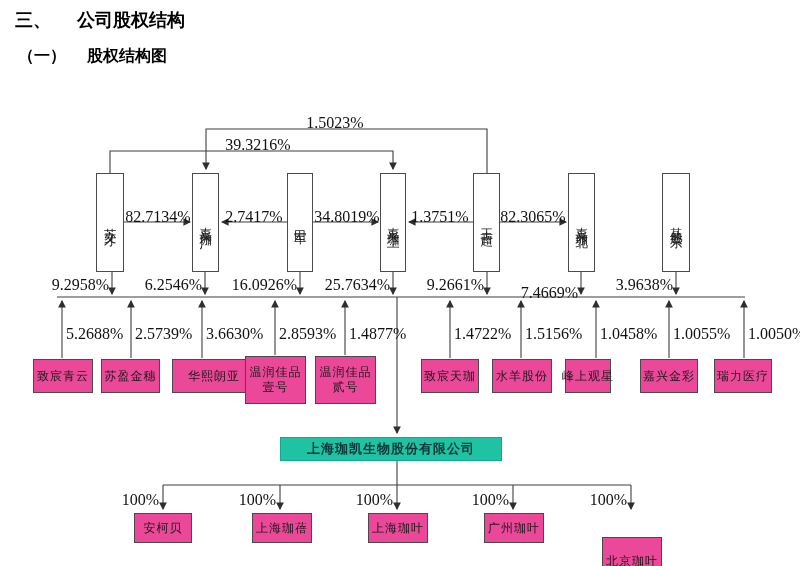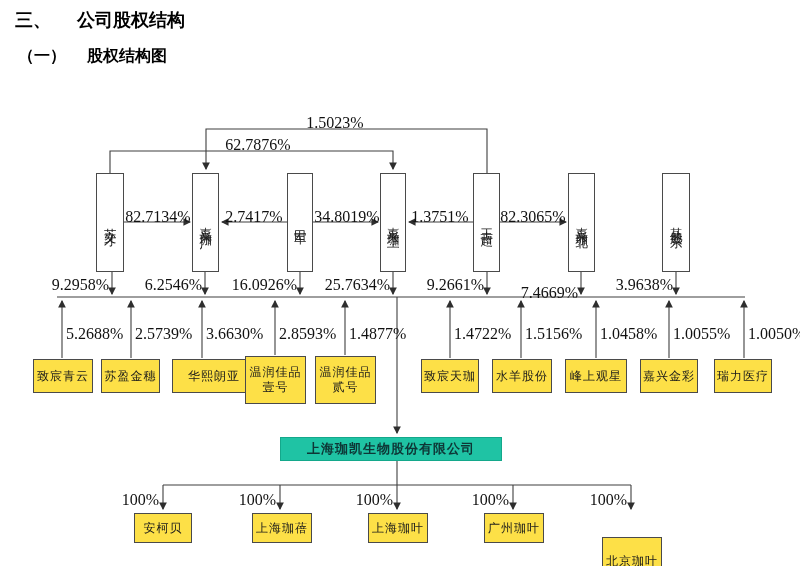--- a/index.html
+++ b/index.html
@@ -8,21 +8,21 @@
   #wires{position:absolute;left:0;top:0;width:800px;height:566px;}
   .heading{position:absolute;left:15px;top:8px;font-family:"Liberation Sans","DejaVu Sans",sans-serif;
            font-weight:bold;font-size:18px;color:#000;white-space:nowrap;}
   .heading .num{display:inline-block;margin-right:26px;}
   .subheading{position:absolute;left:18px;top:46px;font-family:"Liberation Sans","DejaVu Sans",sans-serif;
            font-weight:bold;font-size:16px;color:#000;white-space:nowrap;}
   .subheading .num{display:inline-block;margin-right:21px;}
   .vbox{position:absolute;top:173px;height:99px;border:1.4px solid #4a4a4a;background:#fff;
         display:flex;align-items:center;justify-content:center;box-sizing:border-box;}
   .vbox span{writing-mode:vertical-rl;text-orientation:upright;font-size:12.5px;letter-spacing:3px;line-height:1;}
-  .hbox{position:absolute;border:1.4px solid #4a4a4a;background:#fde047;box-sizing:border-box;
+  .hbox{position:absolute;border:1.4px solid #4a4a4a;background:#ec4899;box-sizing:border-box;
         display:flex;flex-direction:column;align-items:center;justify-content:center;
         font-size:12px;line-height:1.25;letter-spacing:1px;white-space:nowrap;}
   .pct{position:absolute;font-size:16px;white-space:nowrap;color:#111;}
   .pct.c{transform:translateX(-50%);}
   .pct.r{transform:translateX(-100%);}
   .company{position:absolute;left:280px;top:437px;width:222px;height:24px;
            background:#1FC3A4;border:1px solid #14A88B;box-sizing:border-box;
            display:flex;align-items:center;justify-content:center;
            font-weight:bold;font-size:13px;letter-spacing:1px;color:#0E3636;}
 </style>
@@ -82,21 +82,21 @@
       <path d="M163,485 H631"></path>
       <path d="M163,485 V509" marker-end="url(#arr)"></path>
       <path d="M280,485 V509" marker-end="url(#arr)"></path>
       <path d="M397,485 V509" marker-end="url(#arr)"></path>
       <path d="M513,485 V509" marker-end="url(#arr)"></path>
       <path d="M631,485 V509" marker-end="url(#arr)"></path>
     </g>
   </svg>
 
   <div class="pct c" style="left:335px;top:114px;">1.5023%</div>
-  <div class="pct c" style="left:258px;top:136px;">62.7876%</div>
+  <div class="pct c" style="left:258px;top:136px;">39.3216%</div>
 
   <div class="vbox" style="left:96px;width:28px;">
       <span>苏文才</span>
     </div>
   <div class="vbox" style="left:192px;width:27px;">
       <span>嘉兴珈广</span>
     </div>
   <div class="vbox" style="left:287px;width:26px;">
       <span>田军</span>
     </div>
@@ -154,21 +154,21 @@
   <div class="hbox" style="left:315px;top:356px;width:61px;height:48px;">
       <span>温润佳品</span>
       <span>贰号</span>
     </div>
   <div class="hbox" style="left:421px;top:359px;width:58px;height:34px;">
       <span>致宸天珈</span>
     </div>
   <div class="hbox" style="left:492px;top:359px;width:60px;height:34px;">
       <span>水羊股份</span>
     </div>
-  <div class="hbox" style="left:565px;top:359px;width:62px;height:34px;">
+  <div class="hbox" style="left:565px;top:359px;width:46px;height:34px;">
       <span>峰上观星</span>
     </div>
   <div class="hbox" style="left:640px;top:359px;width:58px;height:34px;">
       <span>嘉兴金彩</span>
     </div>
   <div class="hbox" style="left:714px;top:359px;width:58px;height:34px;">
       <span>瑞力医疗</span>
     </div>
 
   <div class="company">

